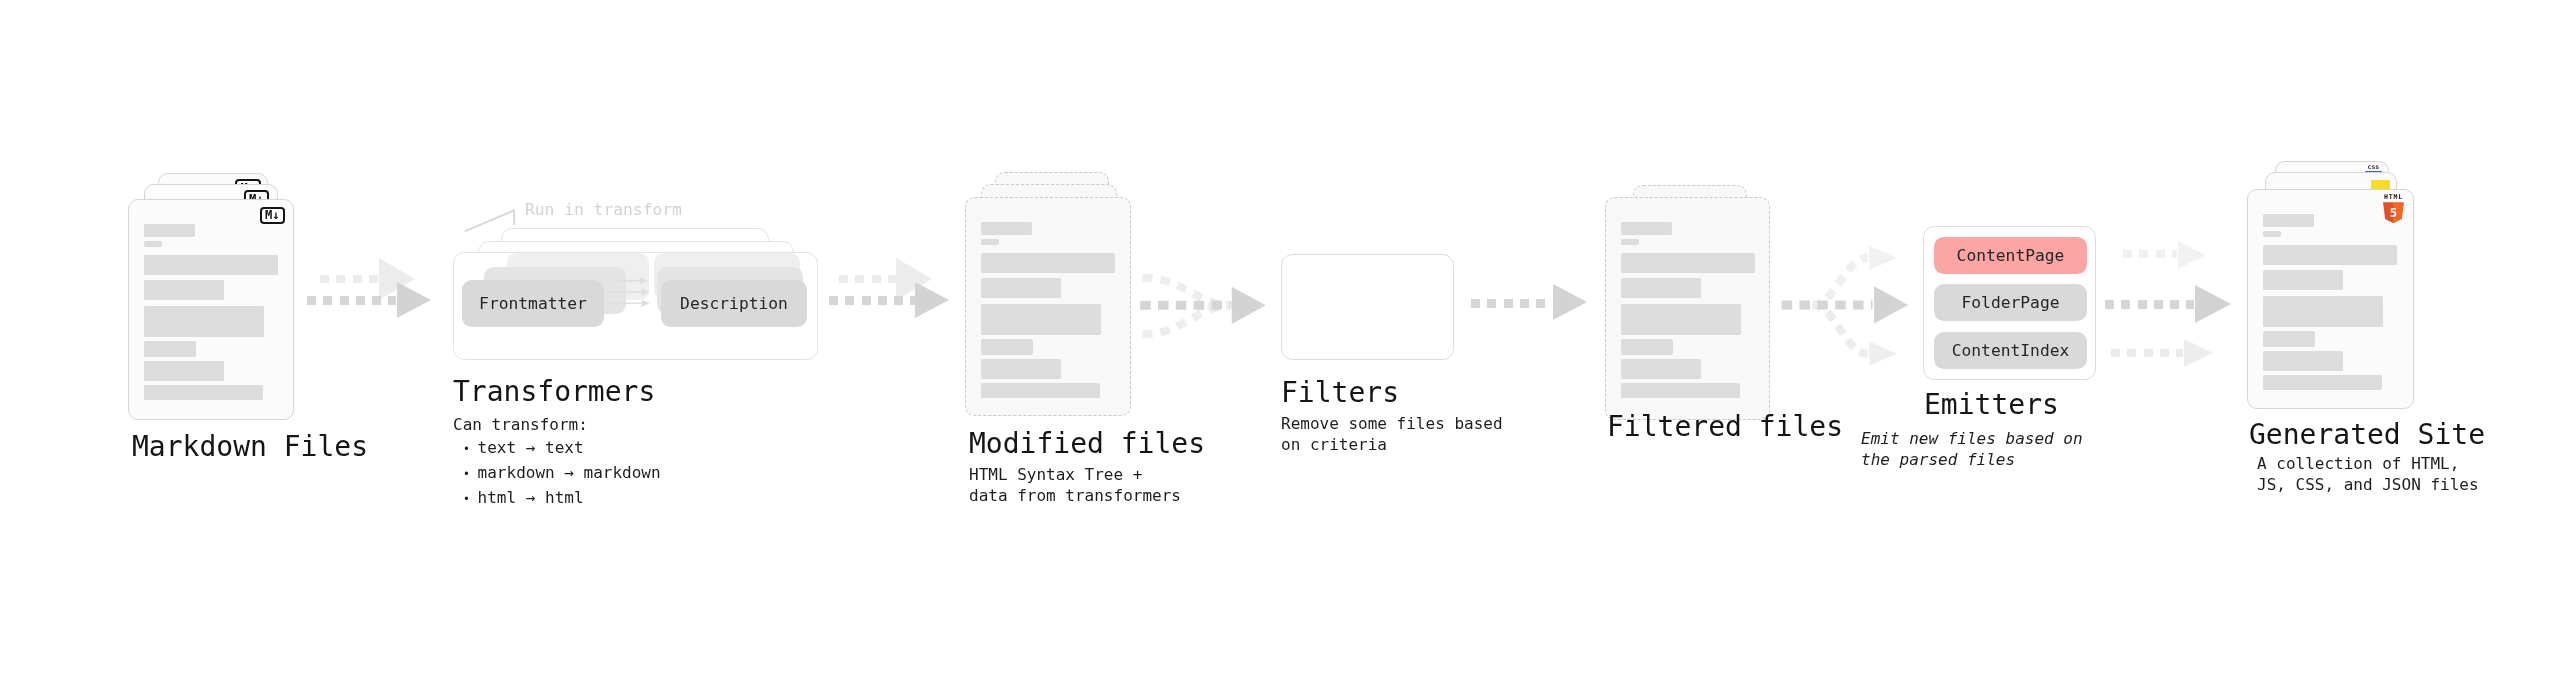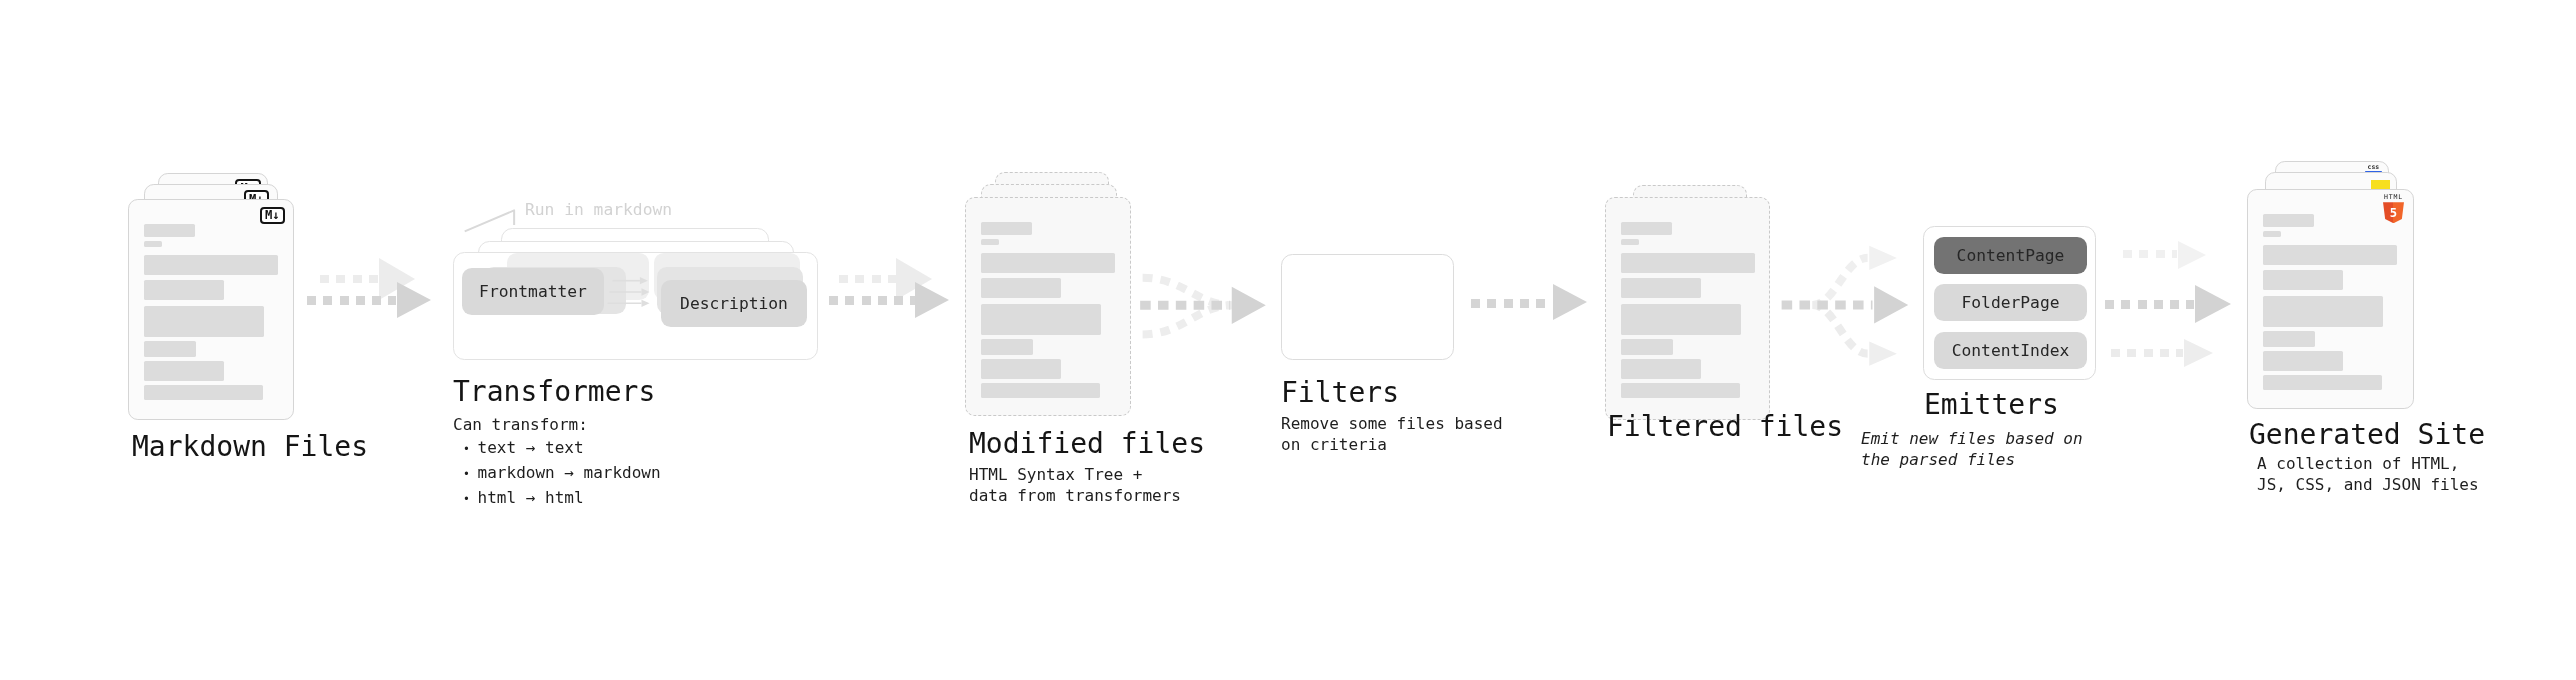--- a/index.html
+++ b/index.html
@@ -19,21 +19,21 @@
   .tri{position:absolute;width:0;height:0;border-style:solid;border-color:transparent;border-left-color:currentColor;}
   .bar{position:absolute;background:#dcdcdc;border-radius:1.6px;}
   .md-badge{position:absolute;background:#fff;border:2px solid #141414;border-radius:4.1px;
             font-weight:700;font-size:12.2px;line-height:12.2px;padding:0.8px 3.3px;color:#141414;white-space:nowrap;}
   .bullet-row{display:flex;align-items:baseline;line-height:23px;font-size:16px;color:#1e1e1e;white-space:nowrap;}
   .bullet-marker{font-size:11.4px;width:14.6px;display:inline-block;}
   .css-badge{position:absolute;width:16.3px;text-align:center;font-size:6.5px;font-weight:700;color:#333;line-height:6.5px;}
   .css-bar{height:2.4px;background:var(--css-blue,#2e63e6);margin-top:0.8px;border-radius:0.8px;}
   .js-badge{position:absolute;background:var(--js-yellow,#f7df1e);}
   .h5-badge{position:absolute;width:21px;text-align:center;}
-  .h5-label{font-size:6.5px;font-weight:400;letter-spacing:0.8px;color:#141414;line-height:7.3px;}
+  .h5-label{font-size:6.5px;font-weight:700;letter-spacing:0.8px;color:#141414;line-height:7.3px;}
   .h5-shield{height:21px;margin-top:0.8px;display:flex;align-items:center;justify-content:center;
              background:linear-gradient(90deg,var(--html5-orange,#e44d26) 50%,var(--html5-orange-light,#f16529) 50%);
              clip-path:polygon(0 0,100% 0,90% 80%,50% 100%,10% 80%);}
   .h5-shield span{color:#fff;font-size:12.2px;font-weight:700;line-height:12.2px;}
   .annotation{position:absolute;font-size:16.3px;color:var(--muted-annotation,#d2d2d2);white-space:nowrap;}
 </style>
 </head>
 <body>
 
 <div class="stage">
@@ -63,21 +63,21 @@
     <div class="trail" style="left:307px;top:296px;width:89px;height:9px;color:#d5d5d5;"></div>
     <div class="tri" style="left:397px;top:282px;border-width:18.7px 0 18.7px 34px;color:#d3d3d3;"></div>
   </div>
 
   <div class="outline" style="left:501px;top:228px;width:268px;height:108px;"></div>
   <div class="outline" style="left:478px;top:241px;width:316px;height:108px;"></div>
   <div class="outline" style="left:453px;top:252px;width:365px;height:108px;"></div>
 
   <div class="pill" style="left:507px;top:253px;width:142px;height:47px;background:#efefef;"></div>
   <div class="pill" style="left:484px;top:267px;width:142px;height:47px;background:#e4e4e4;"></div>
-  <div class="pill" style="left:462px;top:268px;width:142px;height:47px;background:#d9d9d9;">
+  <div class="pill" style="left:462px;top:280px;width:142px;height:47px;background:#d9d9d9;">
     <span>Frontmatter</span>
   </div>
 
   <div class="pill" style="left:654px;top:253px;width:146px;height:47px;background:#efefef;"></div>
   <div class="pill" style="left:657px;top:267px;width:146px;height:47px;background:#e4e4e4;"></div>
   <div class="pill" style="left:661px;top:280px;width:146px;height:47px;background:#d9d9d9;">
     <span>Description</span>
   </div>
 
   <svg class="abs" style="left:606px;top:275px;" width="50" height="34" viewBox="0 0 62 42">
@@ -87,21 +87,21 @@
       <path d="M4 21 H44" fill="none"></path>
         <polygon points="44,16.5 54,21 44,25.5" stroke="none"></polygon>
       <path d="M2 35 H44" fill="none"></path>
         <polygon points="44,30.5 54,35 44,39.5" stroke="none"></polygon>
     </g>
   </svg>
 
   <svg class="abs" style="left:455px;top:202px;" width="81" height="37" viewBox="0 0 100 45">
     <polyline points="12,36 73,10 73,28" fill="none" stroke="#d9d9d9" stroke-width="2.5" stroke-linejoin="round"></polyline>
   </svg>
-  <div class="annotation" style="left:525px;top:200px;">Run in markdown</div>
+  <div class="annotation" style="left:525px;top:200px;">Run in transform</div>
 
   <div class="label" style="left:453px;top:377px;">Transformers</div>
   <div class="note" style="left:453px;top:414px;">Can transform:</div>
   <div class="abs" style="left:463px;top:436px;">
     <div class="bullet-row">
       <span class="bullet-marker">•</span>
       <span>text → text</span>
     </div>
     <div class="bullet-row">
       <span class="bullet-marker">•</span>
@@ -173,21 +173,21 @@
   <svg class="abs" style="left:1780px;top:240px;" width="142" height="138" viewBox="0 0 175 170">
     <path d="M40 80 C68 80 80 22 108 22" fill="none" stroke="#efefef" stroke-width="10" stroke-dasharray="12 9"></path>
     <path d="M40 80 C68 80 80 140 108 140" fill="none" stroke="#ececec" stroke-width="10" stroke-dasharray="12 9"></path>
     <path d="M2 80 H114" fill="none" stroke="#d5d5d5" stroke-width="11" stroke-dasharray="13 9"></path>
     <polygon points="116,57 158,80 116,103" fill="#d3d3d3"></polygon>
     <polygon points="110,7 144,22 110,37" fill="#f1f1f1"></polygon>
     <polygon points="110,125 144,140 110,155" fill="#eeeeee"></polygon>
   </svg>
 
   <div class="outline" style="left:1923px;top:226px;width:173px;height:154px;border-color:#dcdcdc;"></div>
-  <div class="pill" style="left:1934px;top:237px;width:153px;height:37px;background:#737373;">
+  <div class="pill" style="left:1934px;top:237px;width:153px;height:37px;background:#fca5a5;">
     <span>ContentPage</span>
   </div>
   <div class="pill" style="left:1934px;top:284px;width:153px;height:37px;background:#d9d9d9;">
     <span>FolderPage</span>
   </div>
   <div class="pill" style="left:1934px;top:332px;width:153px;height:37px;background:#d9d9d9;">
     <span>ContentIndex</span>
   </div>
   <div class="label" style="left:1924px;top:390px;">Emitters</div>
   <div class="note" style="left:1861px;top:428px;font-style:italic;">

